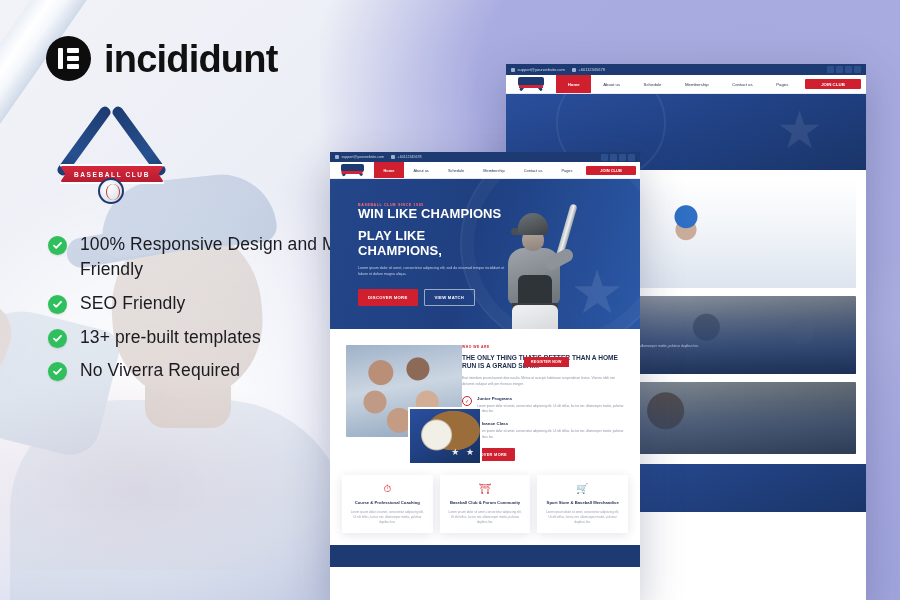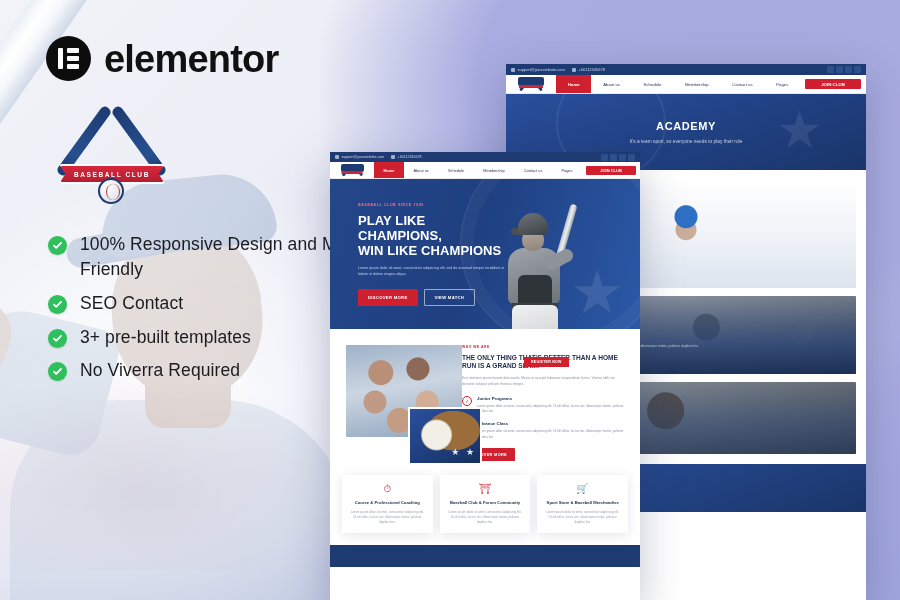--- a/index.html
+++ b/index.html
@@ -511,21 +511,21 @@
 
     <div class="brand-row">
       <div class="elem-mark">
         <div class="elem-glyph">
           <i class="eg-bar"></i>
             <i class="eg-r1"></i>
             <i class="eg-r2"></i>
             <i class="eg-r3"></i>
         </div>
       </div>
-      <div class="elem-word">elementor</div>
+      <div class="elem-word">incididunt</div>
     </div>
 
     <div class="sb-logo">
       <div class="sb-bats">
         <div class="sb-bat l"></div>
         <div class="sb-bat r"></div>
       </div>
       <div class="sb-ribbon">
         <span class="sb-sub">BASEBALL CLUB</span>
       </div>
@@ -540,29 +540,29 @@
             </svg>
         </span>
         <span class="feat-text">100% Responsive Design and Mobile Friendly</span>
       </div>
       <div class="feat">
         <span class="feat-check">
           <svg width="11" height="11" viewBox="0 0 11 11">
               <path d="M2 5.6 L4.2 7.8 L9 2.8" fill="none" stroke="#fff" stroke-width="1.8" stroke-linecap="round" stroke-linejoin="round"></path>
             </svg>
         </span>
-        <span class="feat-text">SEO Contact</span>
+        <span class="feat-text">SEO Friendly</span>
       </div>
       <div class="feat">
         <span class="feat-check">
           <svg width="11" height="11" viewBox="0 0 11 11">
               <path d="M2 5.6 L4.2 7.8 L9 2.8" fill="none" stroke="#fff" stroke-width="1.8" stroke-linecap="round" stroke-linejoin="round"></path>
             </svg>
         </span>
-        <span class="feat-text">3+ pre-built templates</span>
+        <span class="feat-text">13+ pre-built templates</span>
       </div>
       <div class="feat">
         <span class="feat-check">
           <svg width="11" height="11" viewBox="0 0 11 11">
               <path d="M2 5.6 L4.2 7.8 L9 2.8" fill="none" stroke="#fff" stroke-width="1.8" stroke-linecap="round" stroke-linejoin="round"></path>
             </svg>
         </span>
         <span class="feat-text">No Viverra Required</span>
       </div>
     </div>
@@ -606,24 +606,20 @@
         <span class="nav-link">Contact us</span>
         <span class="nav-link">Pages</span>
       </div>
       <div class="nav-cta" style="width:56px;font-size:4.4px;margin:4px 5px;border-radius:1px;">JOIN CLUB</div>
     </div>
 
     <div class="page-hero" style="height:76px;">
       <div class="page-hero-bg"></div>
       <div class="ph-ball"></div>
       <div class="ph-star">★</div>
-      <div class="ph-inner" style="padding:26px 70px 0;">
-        <div class="ph-title" style="font-size:11px;">ACADEMY</div>
-        <div class="ph-sub" style="font-size:4.8px;margin-top:6px;">It's a team sport, so everyone needs to play their role</div>
-      </div>
     </div>
 
     <div style="padding:10px 10px 0;">
       <div class="photo swing prog-card" style="height:108px;border-radius:1px;">
       </div>
     </div>
 
     <div style="padding:8px 10px 0;">
       <div class="photo team-gray prog-card" style="height:78px;border-radius:1px;">
         <div class="photo-overlay"></div>
@@ -698,22 +694,22 @@
         <div class="bt-belt"></div>
         <div class="bt-pants"></div>
         <div class="bt-arm"></div>
         <div class="bt-face"></div>
         <div class="bt-brim"></div>
         <div class="bt-helmet"></div>
       </div>
 
       <div class="hero-body" style="padding:24px 0 0 28px;width:175px;">
         <div class="hero-eyebrow" style="font-size:3.6px;">BASEBALL CLUB SINCE 1985</div>
+        <div class="hero-title" style="font-size:13px;">WIN LIKE CHAMPIONS</div>
         <div class="hero-title" style="font-size:13px;margin-top:7px;">PLAY LIKE CHAMPIONS,</div>
-        <div class="hero-title" style="font-size:13px;">WIN LIKE CHAMPIONS</div>
         <div class="hero-sub" style="font-size:3.6px;margin-top:8px;width:150px;">Lorem ipsum dolor sit amet, consectetur adipiscing elit, sed do eiusmod tempor incididunt ut labore et dolore magna aliqua.</div>
         <div class="hero-btns" style="margin-top:11px;">
           <div class="btn-fill" style="font-size:4.2px;padding:5px 10px;border-radius:1px;">DISCOVER MORE</div>
           <div class="btn-ghost" style="font-size:4.2px;padding:5px 10px;border-radius:1px;">VIEW MATCH</div>
         </div>
       </div>
     </div>
 
     <div class="sec" style="padding:16px 0 0;display:flex;">
       <div style="width:146px;position:relative;padding-left:16px;">

